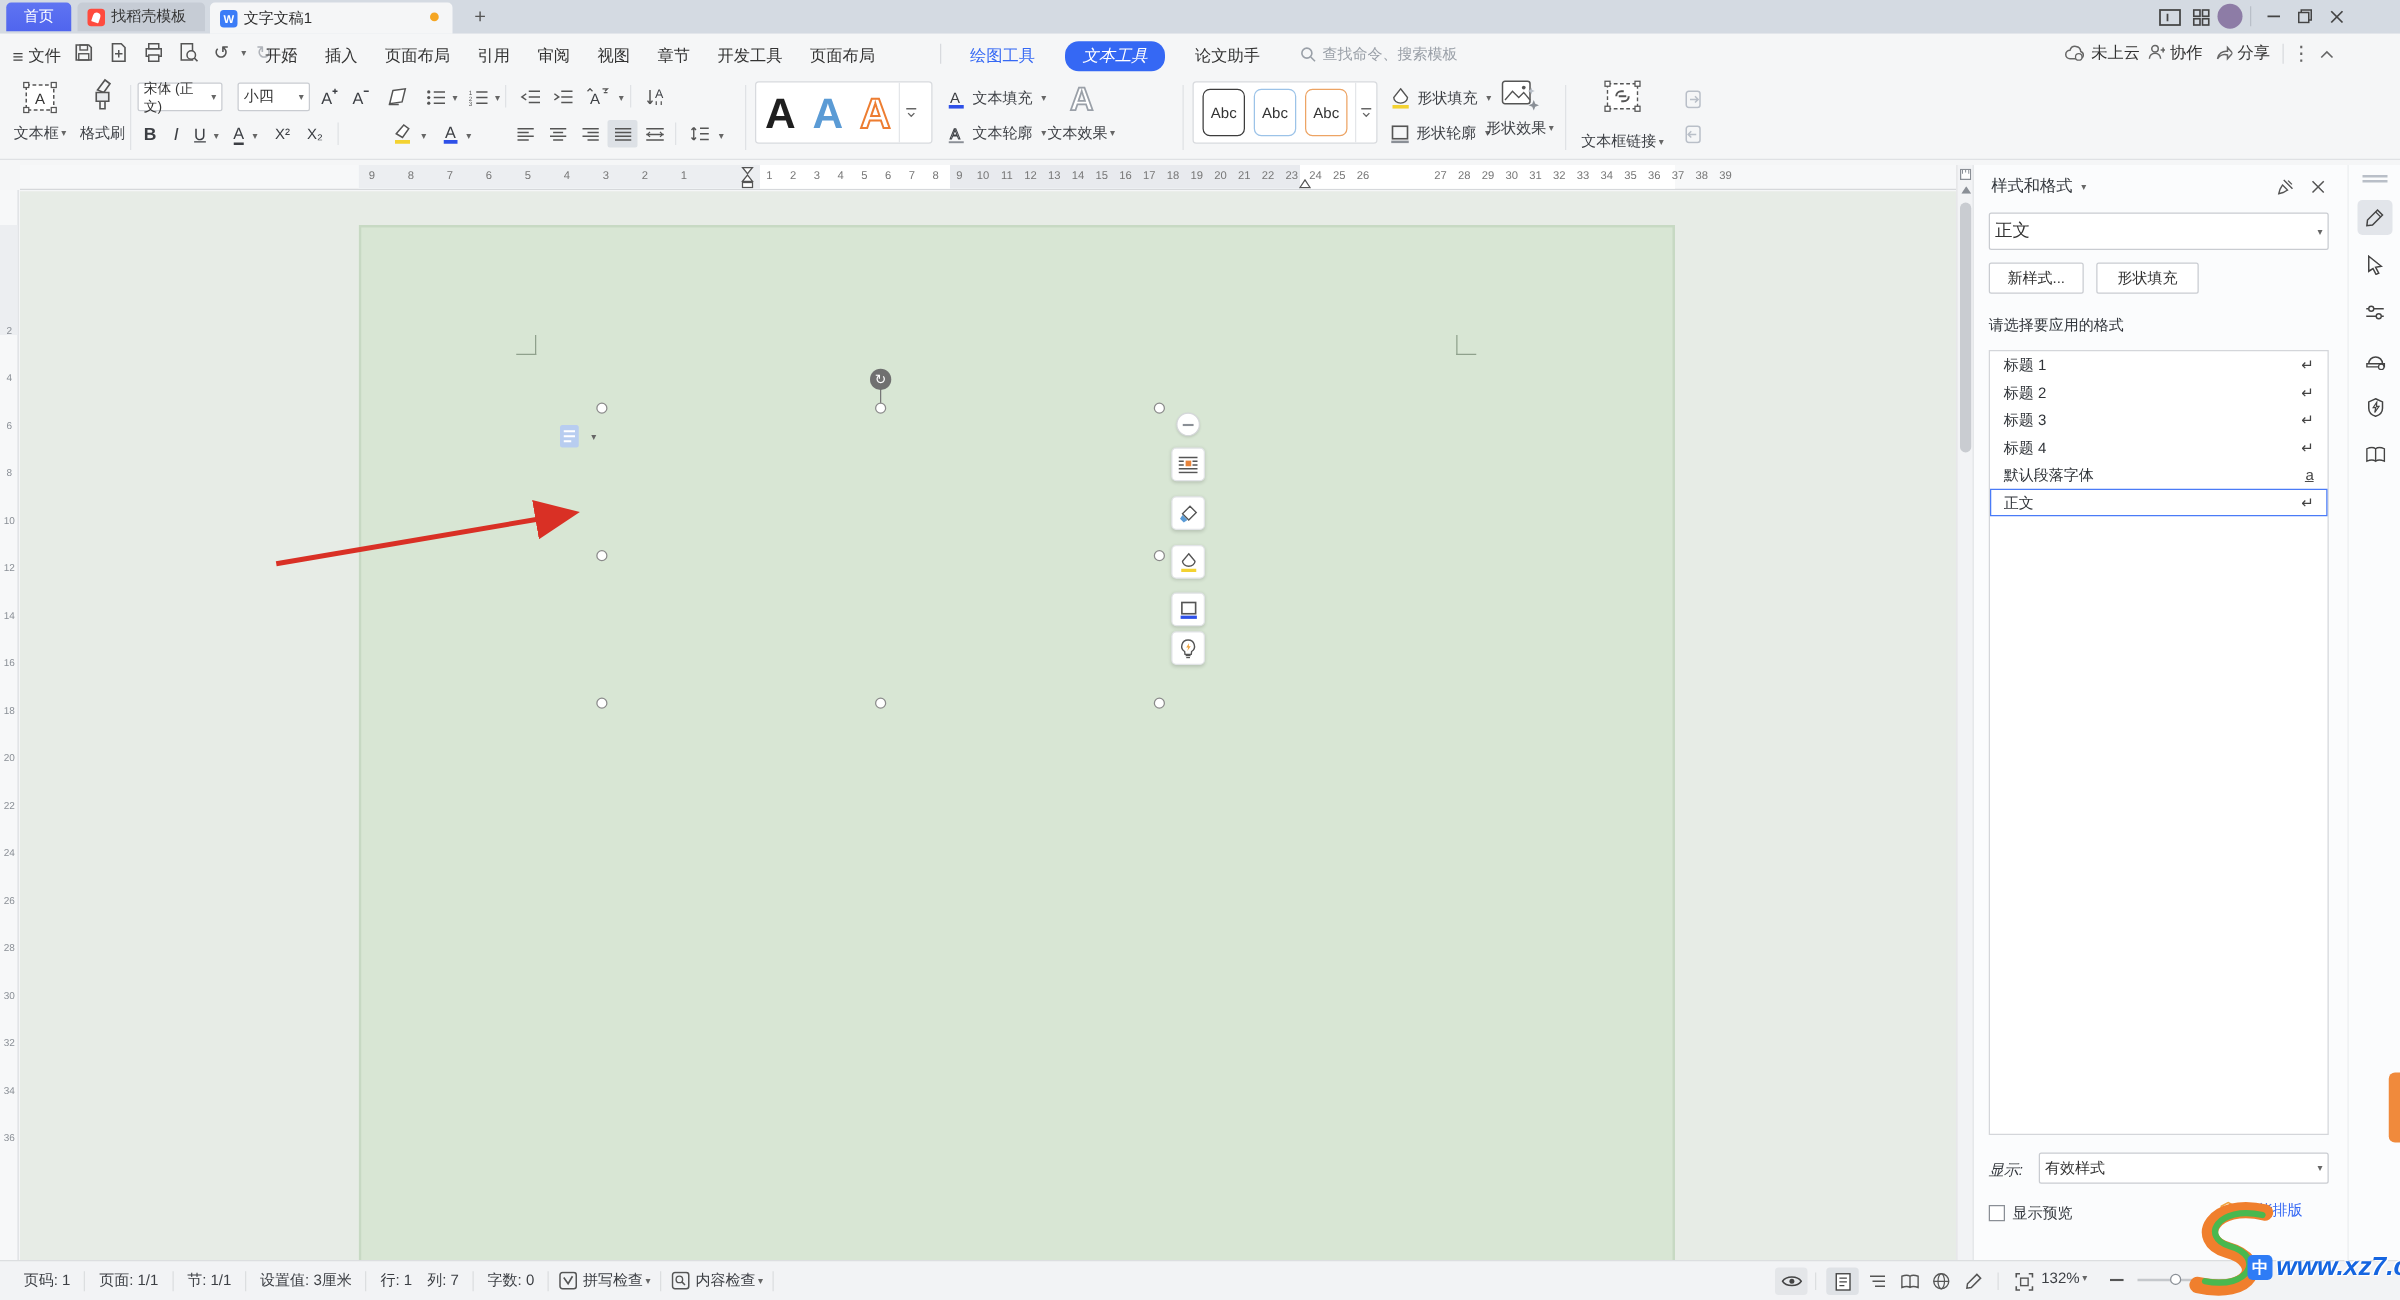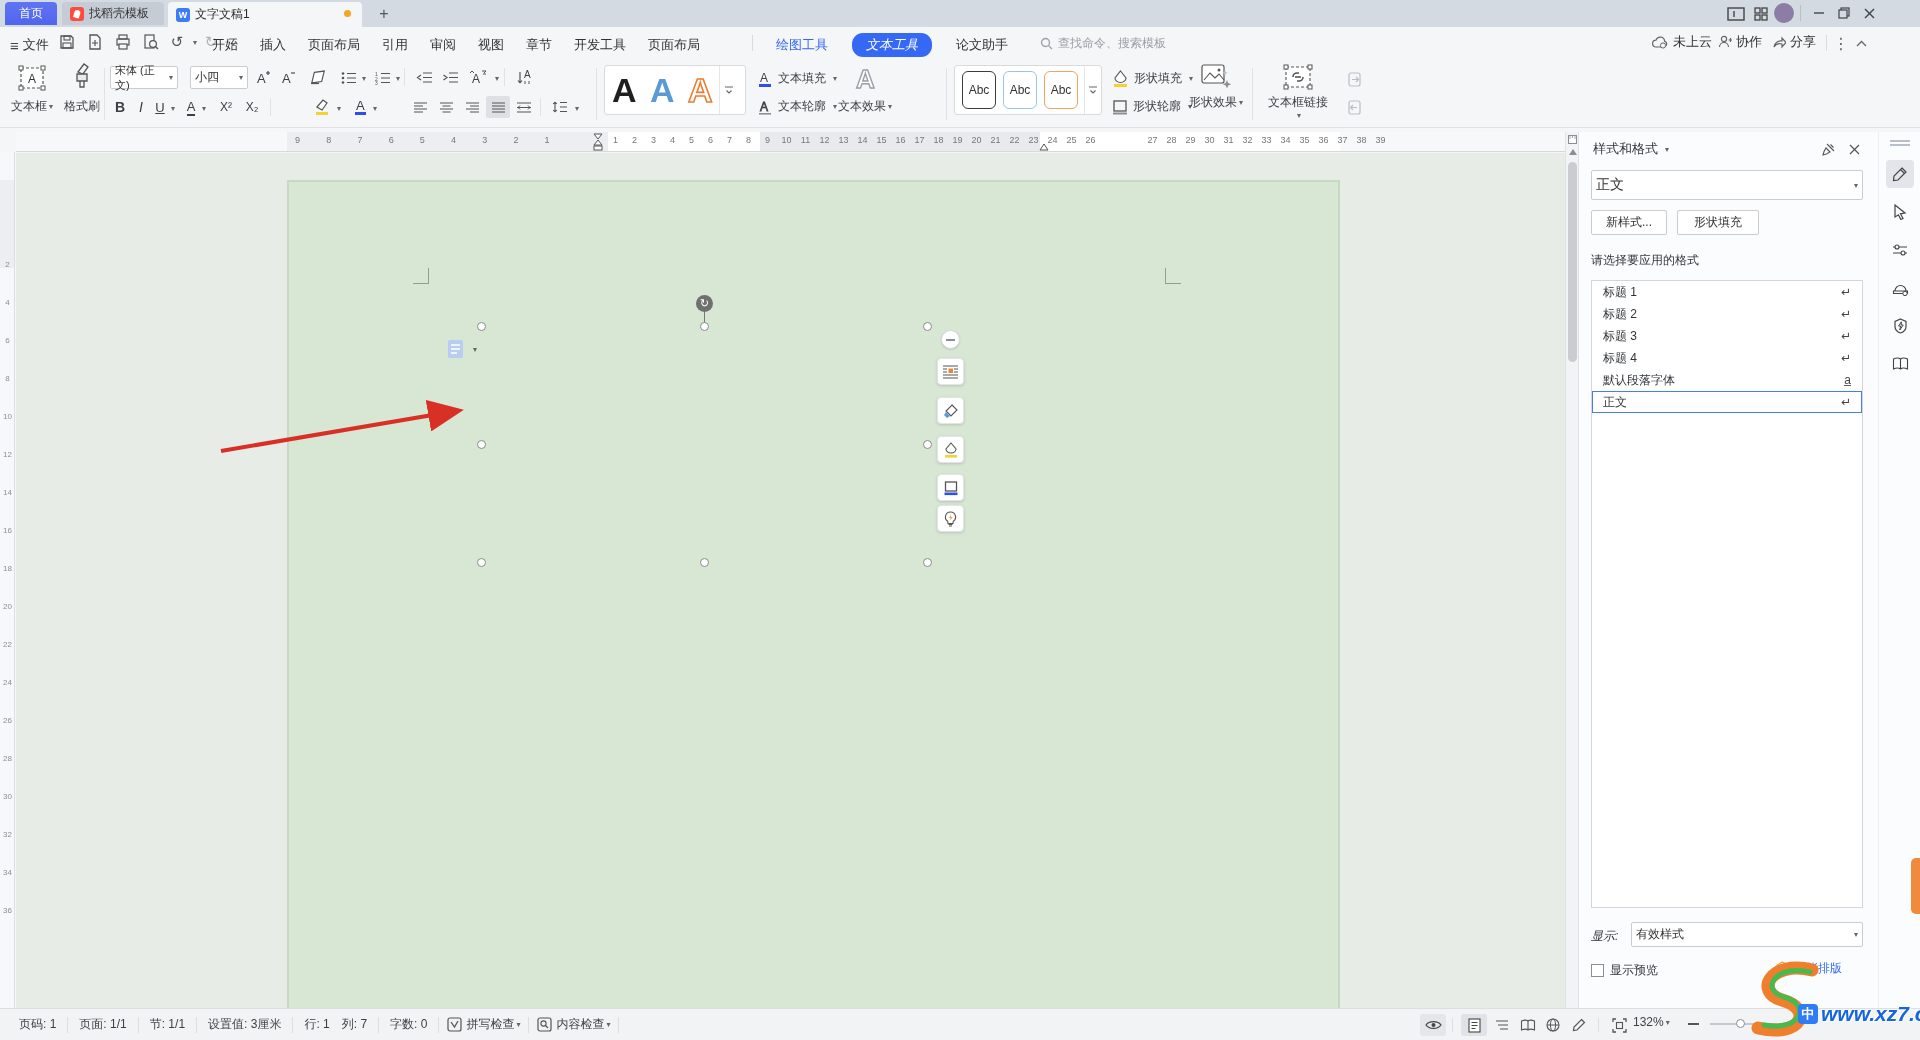--- a/index.html
+++ b/index.html
@@ -510,21 +510,21 @@
     <div class="abs bigbtn" style="left:1262px;width:72px;">
       <svg width="34" height="30" viewBox="0 0 34 30">
           <rect x="5" y="5" width="24" height="20" fill="#fff" stroke="#555" stroke-width="1.1" stroke-dasharray="3 2"></rect>
           <rect x="3" y="3" width="4" height="4" fill="#fff" stroke="#555"></rect>
           <rect x="27" y="3" width="4" height="4" fill="#fff" stroke="#555"></rect>
           <rect x="3" y="23" width="4" height="4" fill="#fff" stroke="#555"></rect>
           <rect x="27" y="23" width="4" height="4" fill="#fff" stroke="#555"></rect>
           <path d="M12 15 a4 4 0 0 1 4-4 h2 M22 15 a4 4 0 0 1-4 4 h-2" fill="none" stroke="#555" stroke-width="1.6"></path>
           <line x1="14" y1="15" x2="20" y2="15" stroke="#555" stroke-width="1.6"></line>
         </svg>
-      <span class="row smalllabel" style="margin-top:2px;flex-direction:column;">
+      <span class="row smalllabel" style="margin-top:13px;">
           <span>文本框链接</span>
           <span class="caret">▾</span>
         </span>
     </div>
     <div class="abs ico" style="left:1342px;top:8px;width:24px;height:22px;">
         <svg width="17" height="15" viewBox="0 0 17 15">
           <rect x="3" y="1" width="11" height="13" rx="2" fill="none" stroke="#b9bfc8" stroke-width="1.2"></rect>
           <path d="M6 7.5 h6 M10 5 l2.5 2.5 L10 10" fill="none" stroke="#b9bfc8" stroke-width="1.2"></path>
         </svg>
       </div>

